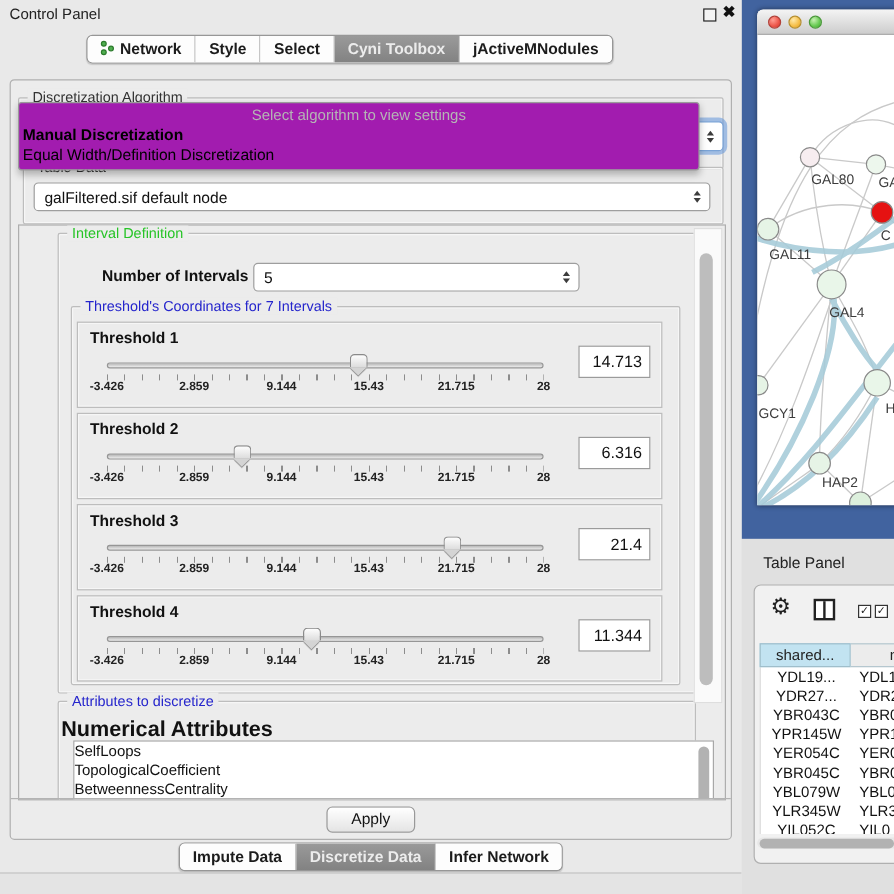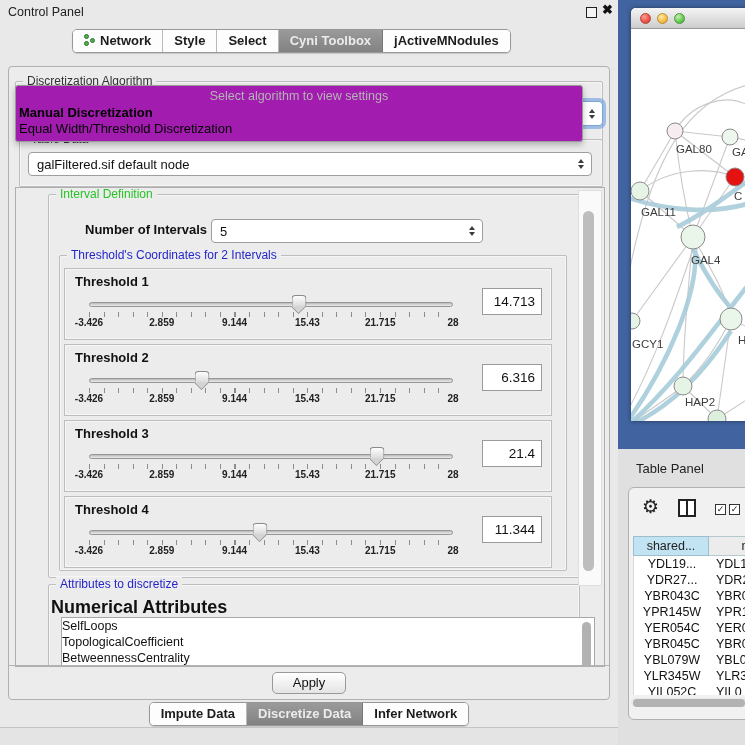--- a/index.html
+++ b/index.html
@@ -146,21 +146,21 @@
       <div class="combo-frag">
         <span class="stepper">
             <b class="up"></b>
             <b class="dn"></b>
           </span>
       </div>
 
       <div class="popup">
         <div class="hint">Select algorithm to view settings</div>
         <div class="opt b">Manual Discretization</div>
-        <div class="opt n">Equal Width/Threshold Discretization</div>
+        <div class="opt n">Equal Width/Definition Discretization</div>
       </div>
 
       <div class="group" style="left:10px;top:72px;width:582px;height:46px;">
         <span class="glabel dark">Table Data</span>
         <div class="combo" style="left:8px;top:12px;width:564px;height:24px;align-items:center;">
           <span>galFiltered.sif default node</span>
           <span class="stepper">
               <b class="up"></b>
               <b class="dn"></b>
             </span>
@@ -174,21 +174,21 @@
           <span style="position:absolute;left:36px;top:27px;font-size:13px;font-weight:bold;color:#111;">Number of Intervals</span>
           <div class="combo" style="left:162px;top:24px;width:272px;height:24px;">
             <span>5</span>
             <span class="stepper">
                 <b class="up"></b>
                 <b class="dn"></b>
               </span>
           </div>
 
           <div class="group" style="left:10px;top:60px;width:506px;height:314px;">
-            <span class="glabel blue">Threshold's Coordinates for 2 Intervals</span>
+            <span class="glabel blue">Threshold's Coordinates for 7 Intervals</span>
 
             <div class="thr-row" style="top:12px;">
               <span class="tlabel">Threshold 1</span>
               <div class="slider">
                 <div class="track"></div>
                 <div class="thumb" style="left: 57.7%;">
                     <span class="cap"></span>
                     <span class="pt"></span>
                   </div>
                 <div class="ticks"></div>

